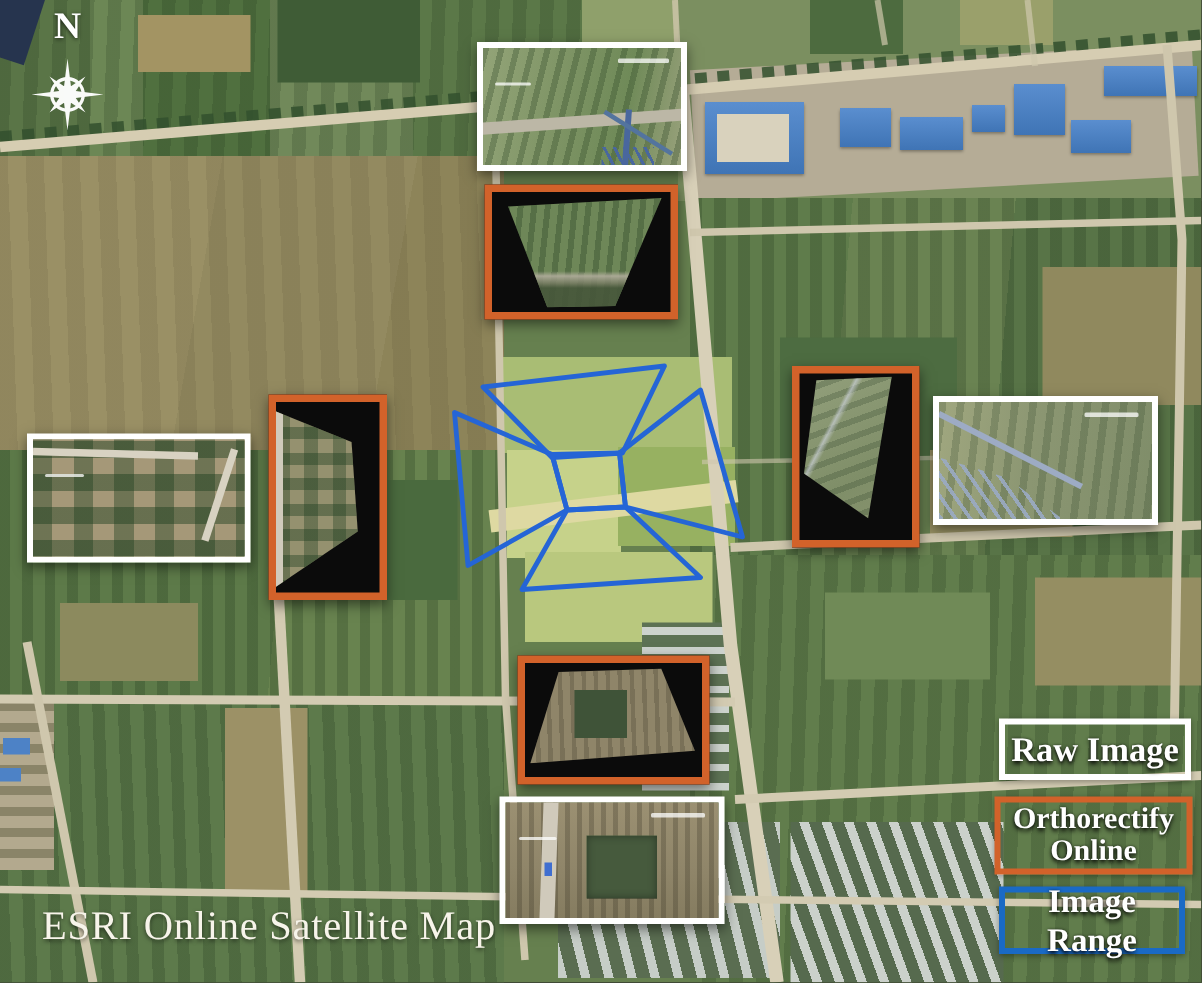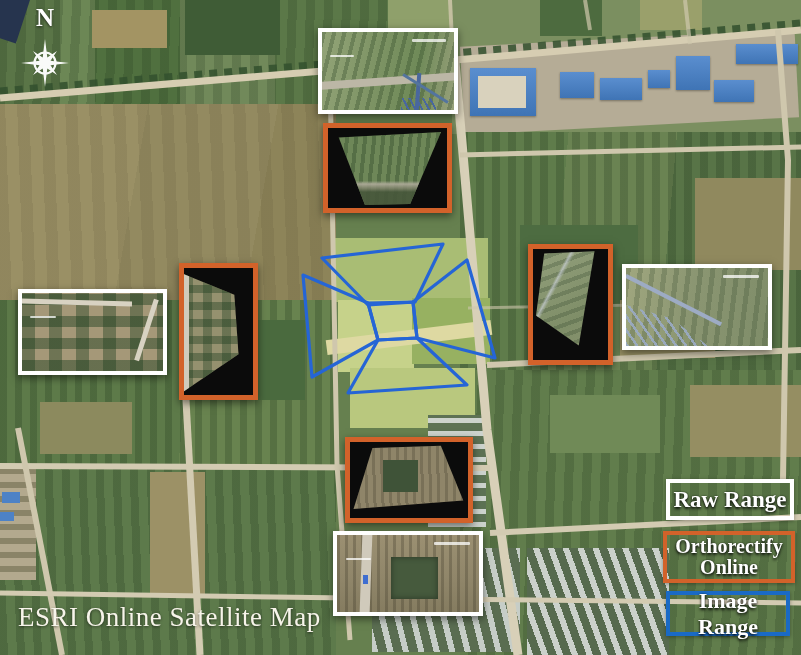--- a/index.html
+++ b/index.html
@@ -147,21 +147,21 @@
   .compass { left:10px; top:5px; width:70px; text-align:center; color:#fff; }
   .compass-n { font-weight:bold; font-size:25px; line-height:26px; height:26px;
       text-shadow:0 1px 3px rgba(0,0,0,.7); }
   .legend-box { position:absolute; display:flex; align-items:center; justify-content:center;
       text-align:center; color:#fff; font-weight:bold;
       text-shadow:0 2px 3px rgba(0,0,0,.85), 0 0 2px rgba(0,0,0,.6);
       box-shadow:0 1px 4px rgba(0,0,0,.35); }
   .legend-raw   { left:666px; top:479px; width:128px; height:41px; border:4px solid #ffffff; font-size:23px; }
   .legend-ortho { left:663px; top:531px; width:132px; height:52px; border:4px solid #d2622a; font-size:20px; line-height:1.05; }
   .legend-range { left:666px; top:591px; width:124px; height:45px; border:4px solid #1a6ac5; font-size:22px; }
-  .credit { left:18px; top:602px; font-size:27px; color:#f7f4ea; letter-spacing:.5px;
+  .credit { left:28px; top:602px; font-size:27px; color:#f7f4ea; letter-spacing:.5px;
       text-shadow:0 1px 3px rgba(0,0,0,.55); }
 </style>
 </head>
 <body>
 
 <div class="stage">
 
   <div>
     <div class="abs r-topleft"></div>
     <div class="abs p-brown1"></div>
@@ -287,21 +287,21 @@
       <g transform="translate(32,32)" fill="#ffffff" opacity="0.97">
         <polygon points="0,-24 2.3,-5.5 12,-12 5.5,-2.3 24,0 5.5,2.3 12,12 2.3,5.5 0,24 -2.3,5.5 -12,12 -5.5,2.3 -24,0 -5.5,-2.3 -12,-12 -2.3,-5.5"></polygon>
         <circle r="10.5" fill="none" stroke="#ffffff" stroke-width="2.2"></circle>
         <circle r="3.2" fill="#ffffff"></circle>
       </g>
     </svg>
   </div>
 
   <div>
     <div class="legend-box legend-raw">
-      <span>Raw Range</span>
+      <span>Raw Image</span>
     </div>
     <div class="legend-box legend-ortho">
       <span>Orthorectify Online</span>
     </div>
     <div class="legend-box legend-range">
       <span>Image Range</span>
     </div>
   </div>
 
   <div class="abs credit">ESRI Online Satellite Map</div>

